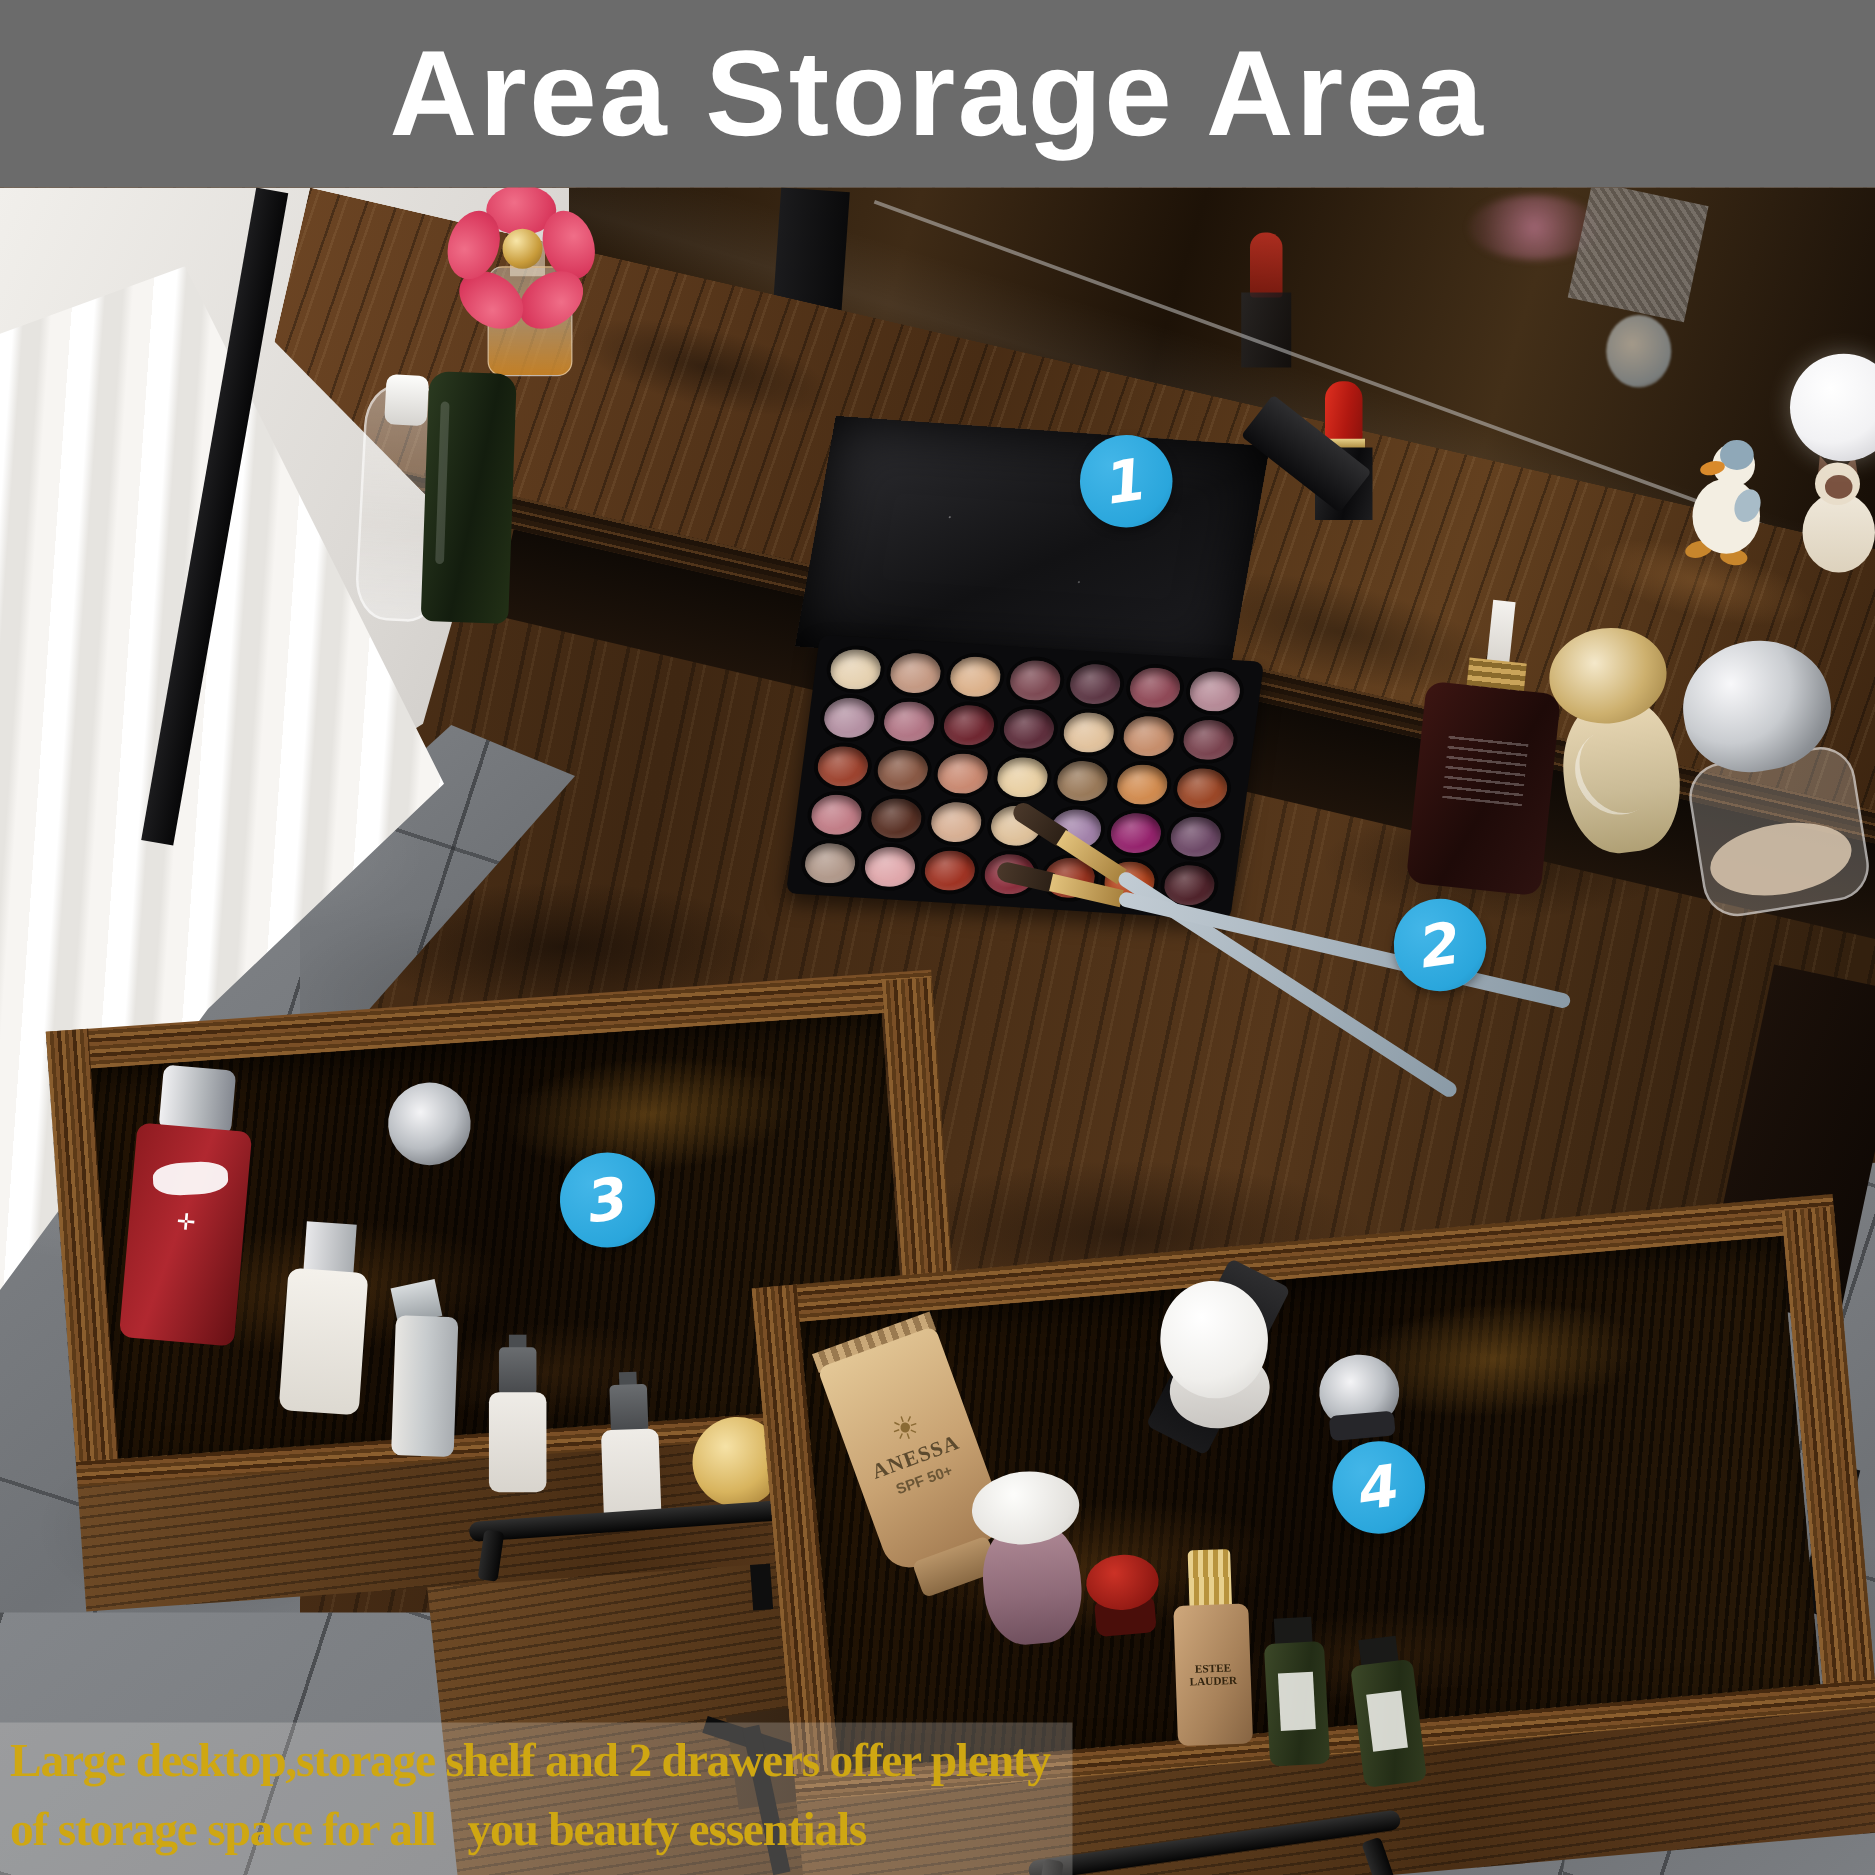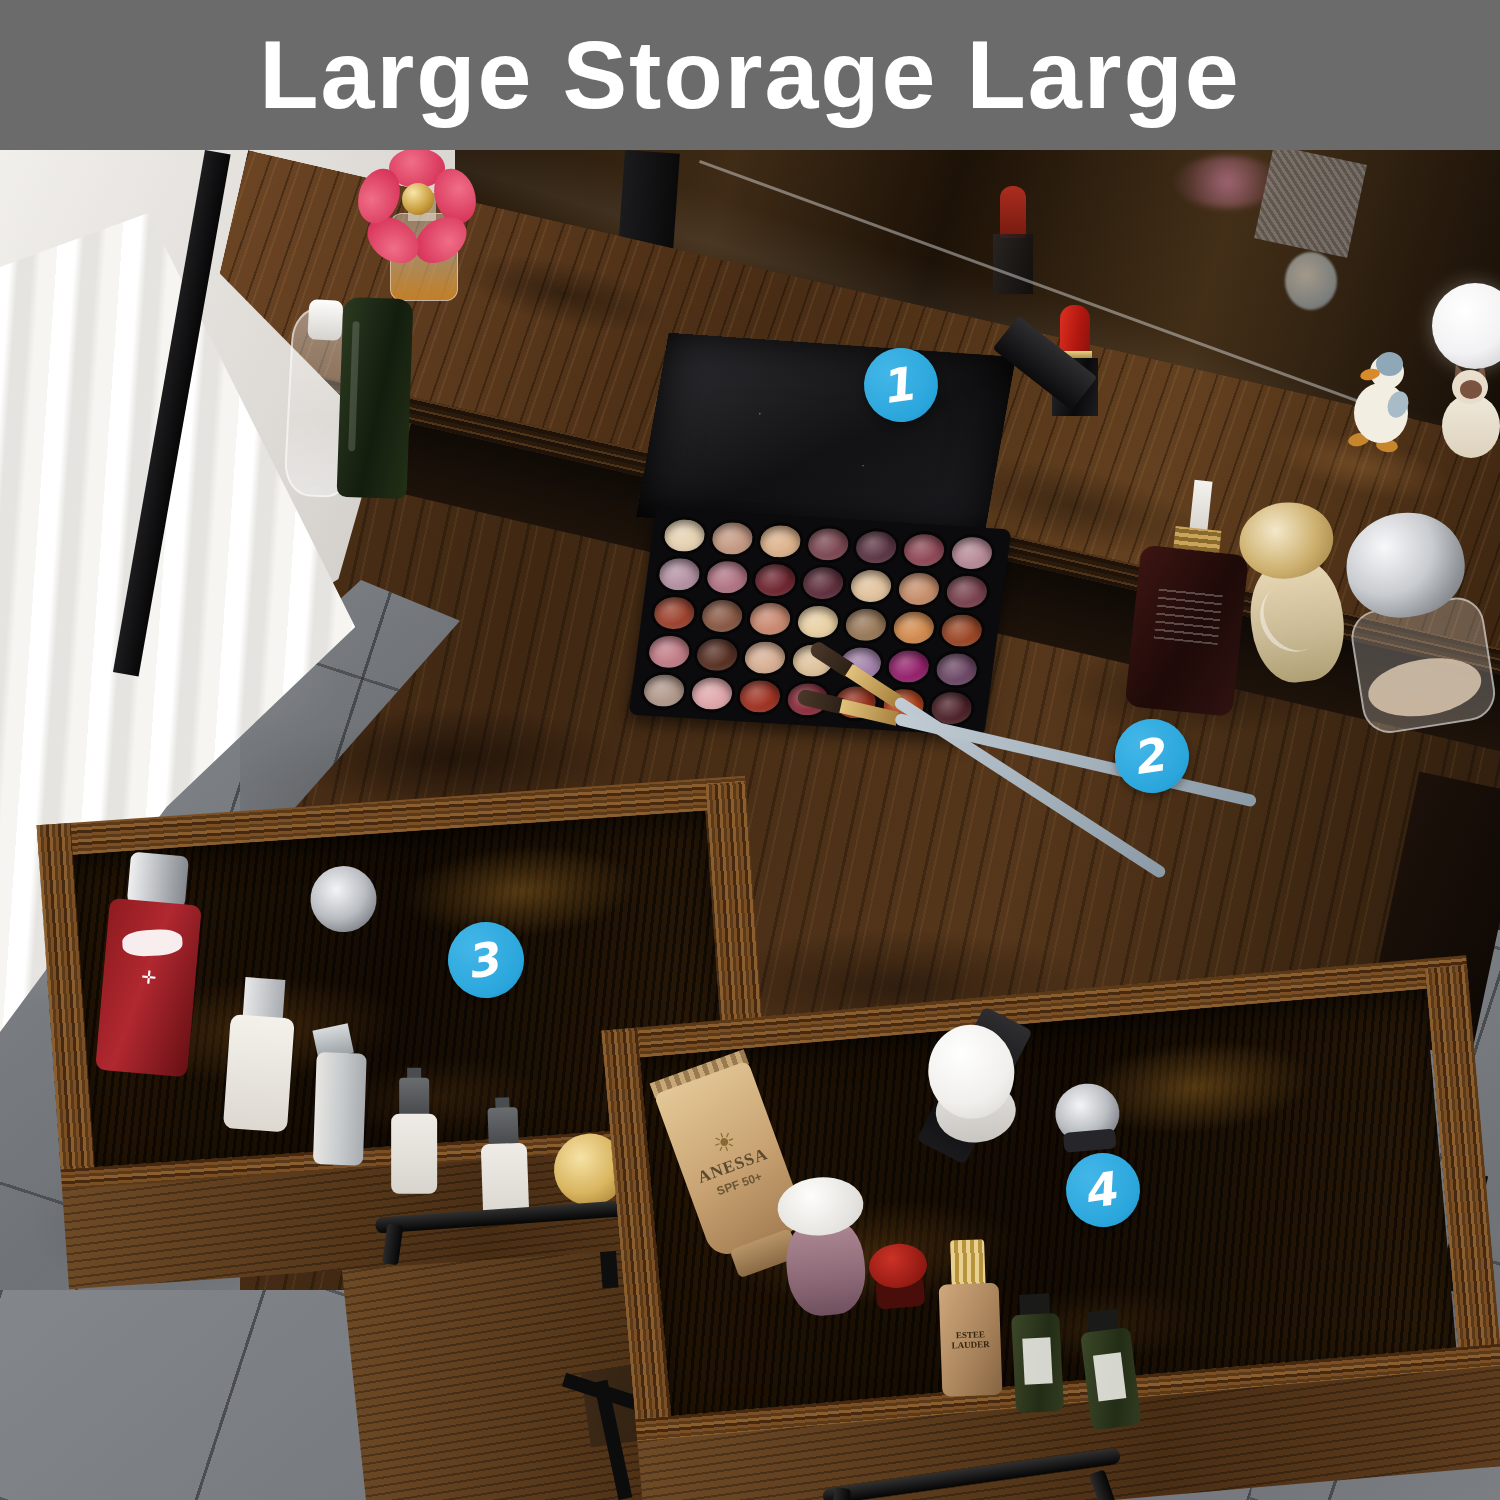--- a/index.html
+++ b/index.html
@@ -356,21 +356,21 @@
   .cap-line{position:relative;white-space:pre;
     font-family:"Liberation Serif",serif;font-weight:700;font-size:38px;
     line-height:55px;color:var(--caption-color,#cfa712);letter-spacing:-1px;}
 </style>
 </head>
 <body>
 
 <div class="page">
 
   <header class="banner">
-    <h1>Large Storage Large</h1>
+    <h1>Area Storage Area</h1>
   </header>
 
   <div class="scene">
 
     <div class="wood-base"></div>
 
     <div class="wall"></div>
     <div class="floor f1a"></div>
     <div class="floor f1b"></div>
     <div class="floor f2"></div>
@@ -605,15 +605,19 @@
     <div class="marker m2">
       <span>2</span>
     </div>
     <div class="marker m3">
       <span>3</span>
     </div>
     <div class="marker m4">
       <span>4</span>
     </div>
 
+    <div class="caption">
+      <div class="cap-line">Large desktop,storage shelf and 2 drawers offer plenty</div>
+      <div class="cap-line">of storage space for all   you beauty essentials</div>
+    </div>
 
   </div>
 </div>
 
 </body></html>

